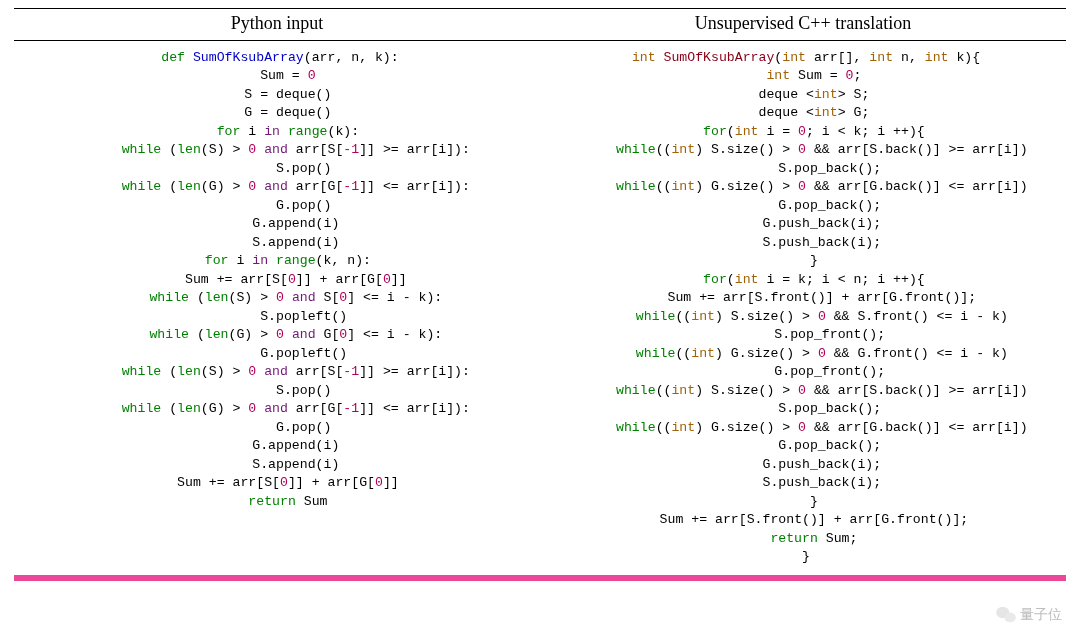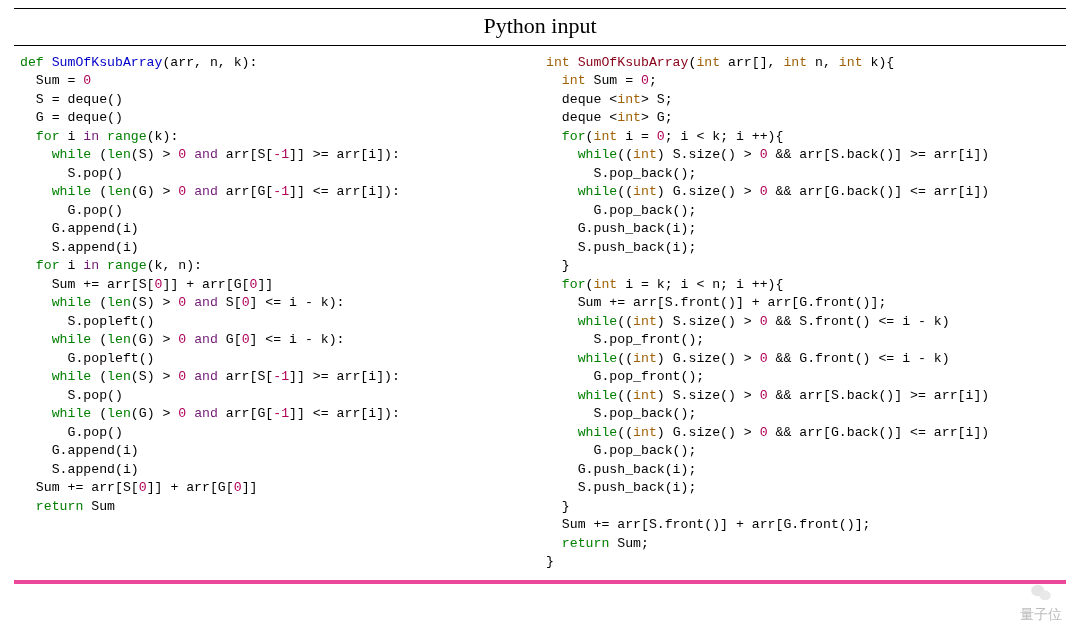--- a/index.html
+++ b/index.html
@@ -20,28 +20,29 @@
       display: flex;
       border-bottom: 1px solid #000;
       margin-top: 2px;
     }
     .header-row.top {
       border-top: 1px solid #000;
     }
     .hcell {
       flex: 1;
       text-align: center;
-      font-size: 22px;
+      font-size: 18px;
       padding: 4px 0 6px 0;
       color: #000;
     }
     .code-row {
       display: flex;
       padding-top: 8px;
-      border-bottom: 4px solid #ec4899;
+      border-bottom: 6px solid #ec4899;
+      text-align: center;
     }
     .code-col {
       width: 50%;
       font-family: "Courier New", Courier, monospace;
       font-size: 13.2px;
       line-height: 1.4;
       white-space: pre;
       color: #000;
       padding-left: 6px;
       padding-bottom: 8px;
@@ -59,30 +60,30 @@
       position: absolute;
       right: 18px;
       bottom: 10px;
       font-size: 14px;
       color: #bdbdbd;
       display: flex;
       align-items: center;
       gap: 4px;
       font-family: sans-serif;
       pointer-events: none;
-      flex-direction: column;
     }
     .watermark svg { opacity: 0.55; }
   </style>
 </head>
 <body>
 
 <div class="container">
   <div class="header-row top">
     <div class="hcell">Python input</div>
+    <div class="hcell">Unsupervised C++ translation</div>
   </div>
   <div class="code-row">
     <div class="code-col" id="py-col"><span class="kw-green">def </span><span class="fn-blue">SumOfKsubArray</span>(arr, n, k):
   Sum = <span class="kw-mag">0</span>
   S = deque()
   G = deque()
   <span class="kw-green">for </span>i <span class="kw-purple">in </span><span class="kw-green">range</span>(k):
     <span class="kw-green">while </span>(<span class="kw-green">len</span>(S) &gt; <span class="kw-mag">0</span> <span class="kw-purple">and </span>arr[S[<span class="kw-mag">-1</span>]] &gt;= arr[i]):
       S.pop()
     <span class="kw-green">while </span>(<span class="kw-green">len</span>(G) &gt; <span class="kw-mag">0</span> <span class="kw-purple">and </span>arr[G[<span class="kw-mag">-1</span>]] &lt;= arr[i]):

